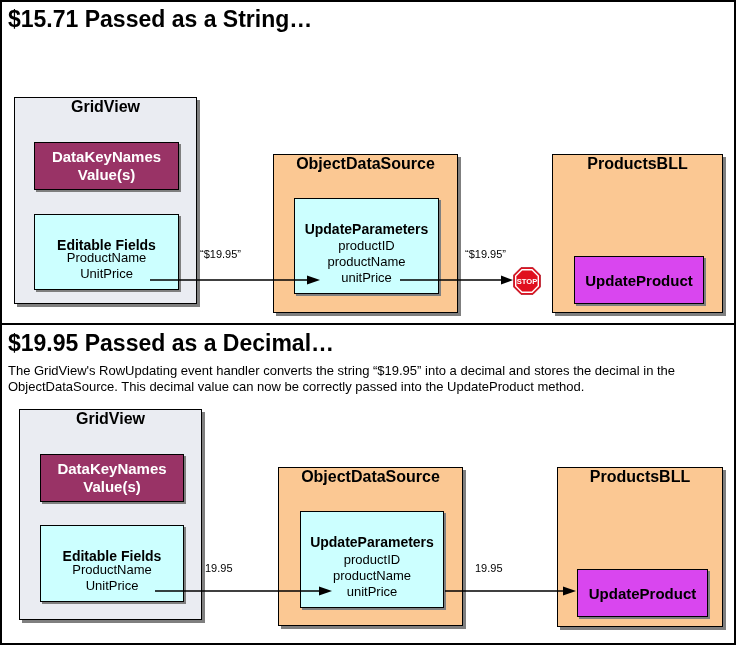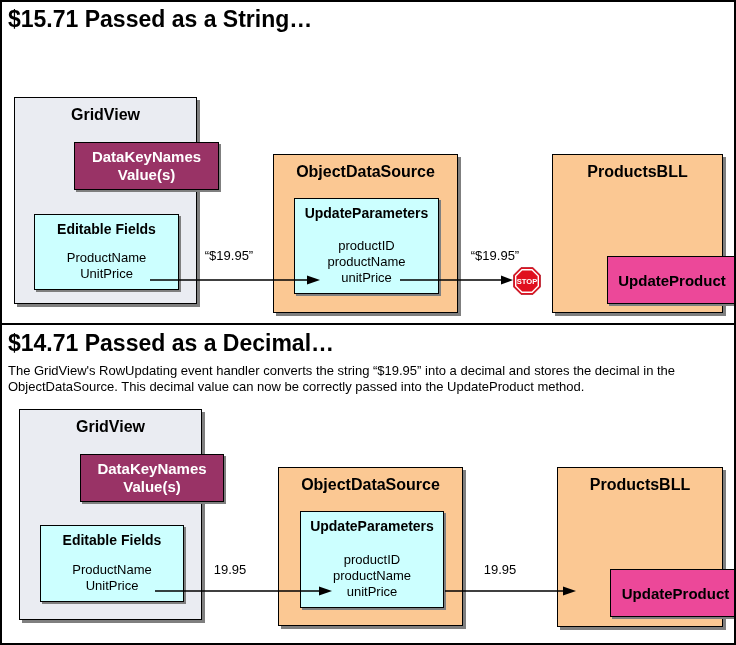--- a/index.html
+++ b/index.html
@@ -11,31 +11,31 @@
   .sec-title { position:absolute; font-size:23px; font-weight:bold; white-space:nowrap; }
   .sec-desc  { position:absolute; font-size:13px; line-height:16px; }
   .divider   { position:absolute; left:0; width:100%; height:2px; background:#000; }
 
   .box { position:absolute; border:1px solid #000; box-sizing:border-box; }
   .shadow  { box-shadow:2px 2px 0 #7f7f7f; }
   .shadow3 { box-shadow:3px 3px 0 #7f7f7f; }
   .gv-bg   { background:#EAECF2; }
   .tan-bg  { background:#FBC893; }
   .cyan-bg { background:#CCFFFF; }
-  .yellow-bg { background:#ec4899;margin-left:33px; }
+  .yellow-bg { background:#d946ef; }
 
-  .big-title { padding-top:8px; text-align:center; font-weight:bold; font-size:16px; }
-  .panel-title { padding-top:6px; text-align:center; font-weight:bold; font-size:14px; }
+  .big-title { text-align:center; font-weight:bold; font-size:16px; }
+  .panel-title { padding-top:22px; text-align:center; font-weight:bold; font-size:14px; }
   .panel-items { position:absolute; left:0; right:0; bottom:7px; text-align:center;
                  font-size:13px; line-height:16px; }
   .dkn { background:#993366; color:#fff; display:flex; align-items:center; justify-content:center;
-         text-align:center; font-weight:bold; font-size:15px; line-height:18px; white-space:pre-line;margin-left:40px; }
+         text-align:center; font-weight:bold; font-size:15px; line-height:18px; white-space:pre-line; }
   .center-box { display:flex; align-items:center; justify-content:center;
                 font-weight:bold; font-size:15px; }
-  .flow-label { position:absolute; font-size:13px; text-align:center; white-space:nowrap; }
+  .flow-label { position:absolute; font-size:11px; white-space:nowrap; }
   .stop-wrap { position:absolute; width:28px; height:28px; }
   svg.arrows { position:absolute; left:0; top:0; pointer-events:none; }
 </style>
 </head>
 <body>
 
 <div class="canvas">
 
   <div class="sec-title" style="left:6px; top:4px;">$15.71 Passed as a String…</div>
 
@@ -75,21 +75,21 @@
   <div class="stop-wrap" style="left:511px; top:265px;">
     <svg width="28" height="28" viewBox="0 0 28 28">
       <polygon points="8.1,0.5 19.9,0.5 27.5,8.1 27.5,19.9 19.9,27.5 8.1,27.5 0.5,19.9 0.5,8.1" fill="#E0101E" stroke="#A50010" stroke-width="0.6"></polygon>
       <polygon points="9,2.7 19,2.7 25.3,9 25.3,19 19,25.3 9,25.3 2.7,19 2.7,9" fill="none" stroke="#ffffff" stroke-width="1.4"></polygon>
       <text x="14" y="17" text-anchor="middle" font-size="7.6" font-weight="bold" fill="#ffffff" font-family="Liberation Sans, sans-serif">STOP</text>
     </svg>
   </div>
 
   <div class="divider" style="top:321px;"></div>
 
-  <div class="sec-title" style="left:6px; top:328px;">$14.71 Passed as a Decimal…</div>
+  <div class="sec-title" style="left:6px; top:328px;">$19.95 Passed as a Decimal…</div>
   <div class="sec-desc" style="left:6px; top:361px; width:724px;">The GridView's RowUpdating event handler converts the string “$19.95” into a decimal and stores the decimal in the ObjectDataSource. This decimal value can now be correctly passed into the UpdateProduct method.</div>
 
   <div class="box shadow3 gv-bg" style="left:17px; top:407px; width:183px; height:211px;">
     <div class="big-title">GridView</div>
     <div class="box shadow dkn" style="left:20px; top:44px; width:144px; height:48px;">DataKeyNames
 Value(s)</div>
     <div class="box shadow cyan-bg" style="left:20px; top:115px; width:144px; height:77px;">
       <div class="panel-title">Editable Fields</div>
       <div class="panel-items">
         <div>ProductName</div>

